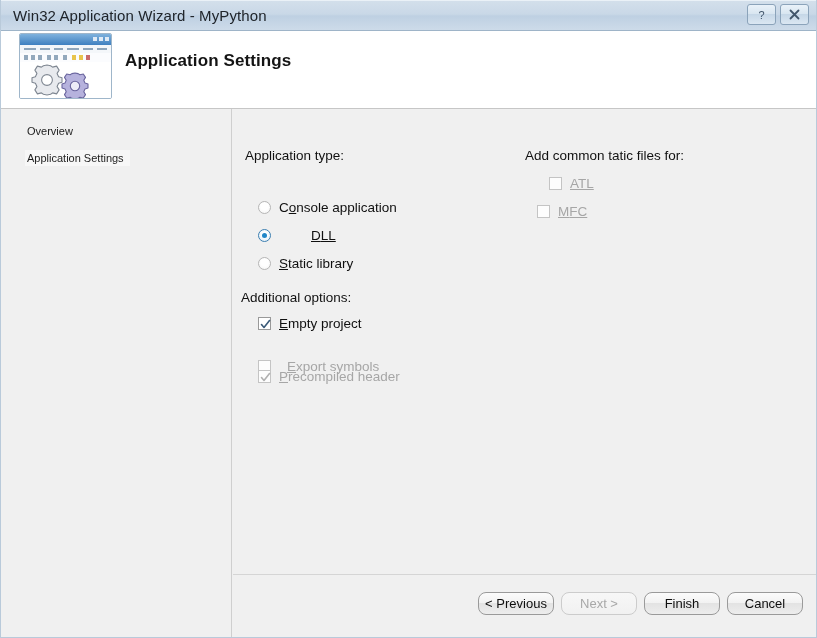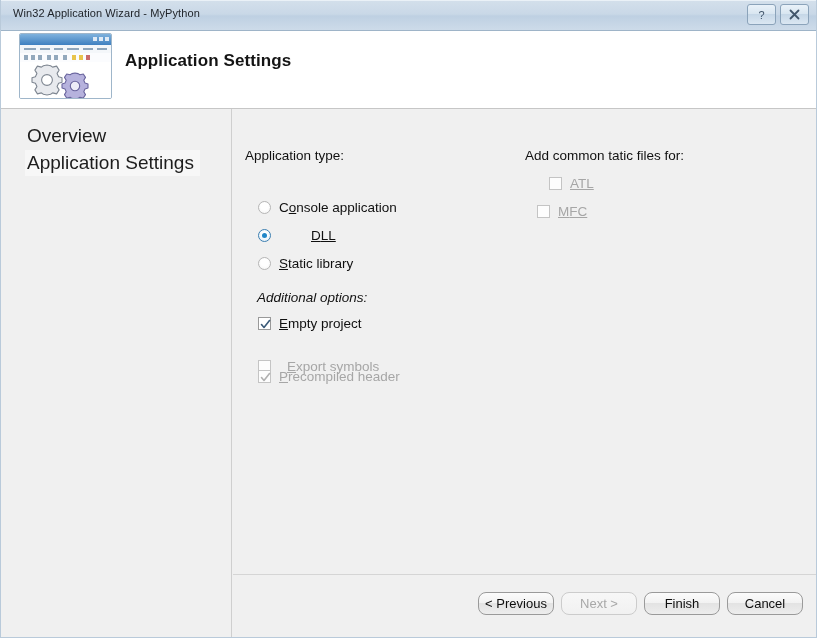--- a/index.html
+++ b/index.html
@@ -29,21 +29,21 @@
     background: linear-gradient(to bottom, #d3dfeb 0%, #c9d8e7 45%, #bed0e2 52%, #cddbe9 100%);
     border-bottom: 1px solid #9eb4c8;
     border-top: 1px solid #eaf1f7;
     border-left: 1px solid #b9cada;
     border-right: 1px solid #b9cada;
   }
   .titlebar-text {
     position: absolute;
     left: 12px;
     top: 6px;
-    font-size: 11px;
+    font-size: 15px;
     color: #20252b;
     white-space: nowrap;
     letter-spacing: 0.1px;
   }
   .tb-buttons {
     position: absolute;
     right: 7px;
     top: 3px;
     display: flex;
     gap: 4px;
@@ -160,21 +160,21 @@
     left: 0; top: 0;
     width: 231px;
     height: 518px;
     box-sizing: border-box;
     background: #f0f0f0;
     border-right: 1px solid #cfcfcf;
   }
   .side-item {
     position: absolute;
     left: 24px;
-    font-size: 19px;
+    font-size: 11px;
     color: #1d1d1d;
     padding: 2px 6px 2px 2px;
     white-space: nowrap;
   }
   .side-item.overview { top: 14px; }
   .side-item.selected {
     top: 41px;
     background: #f7f7f7;
   }
 
@@ -186,21 +186,21 @@
     background: #f0f0f0;
     margin-top: 26px;
   }
   .group-label {
     position: absolute;
     font-size: 13.5px;
     color: #111111;
     white-space: nowrap;
   }
   .gl-apptype  { left: 12px; top: 13px; }
-  .gl-addopts  { left: 24px; top: 155px; font-style: italic; }
+  .gl-addopts  { left: 8px; top: 155px; }
   .gl-headers  { left: 292px; top: 13px; }
 
   .opt-row {
     position: absolute;
     display: flex;
     align-items: center;
     white-space: nowrap;
     font-size: 13.5px;
     color: #101010;
   }

